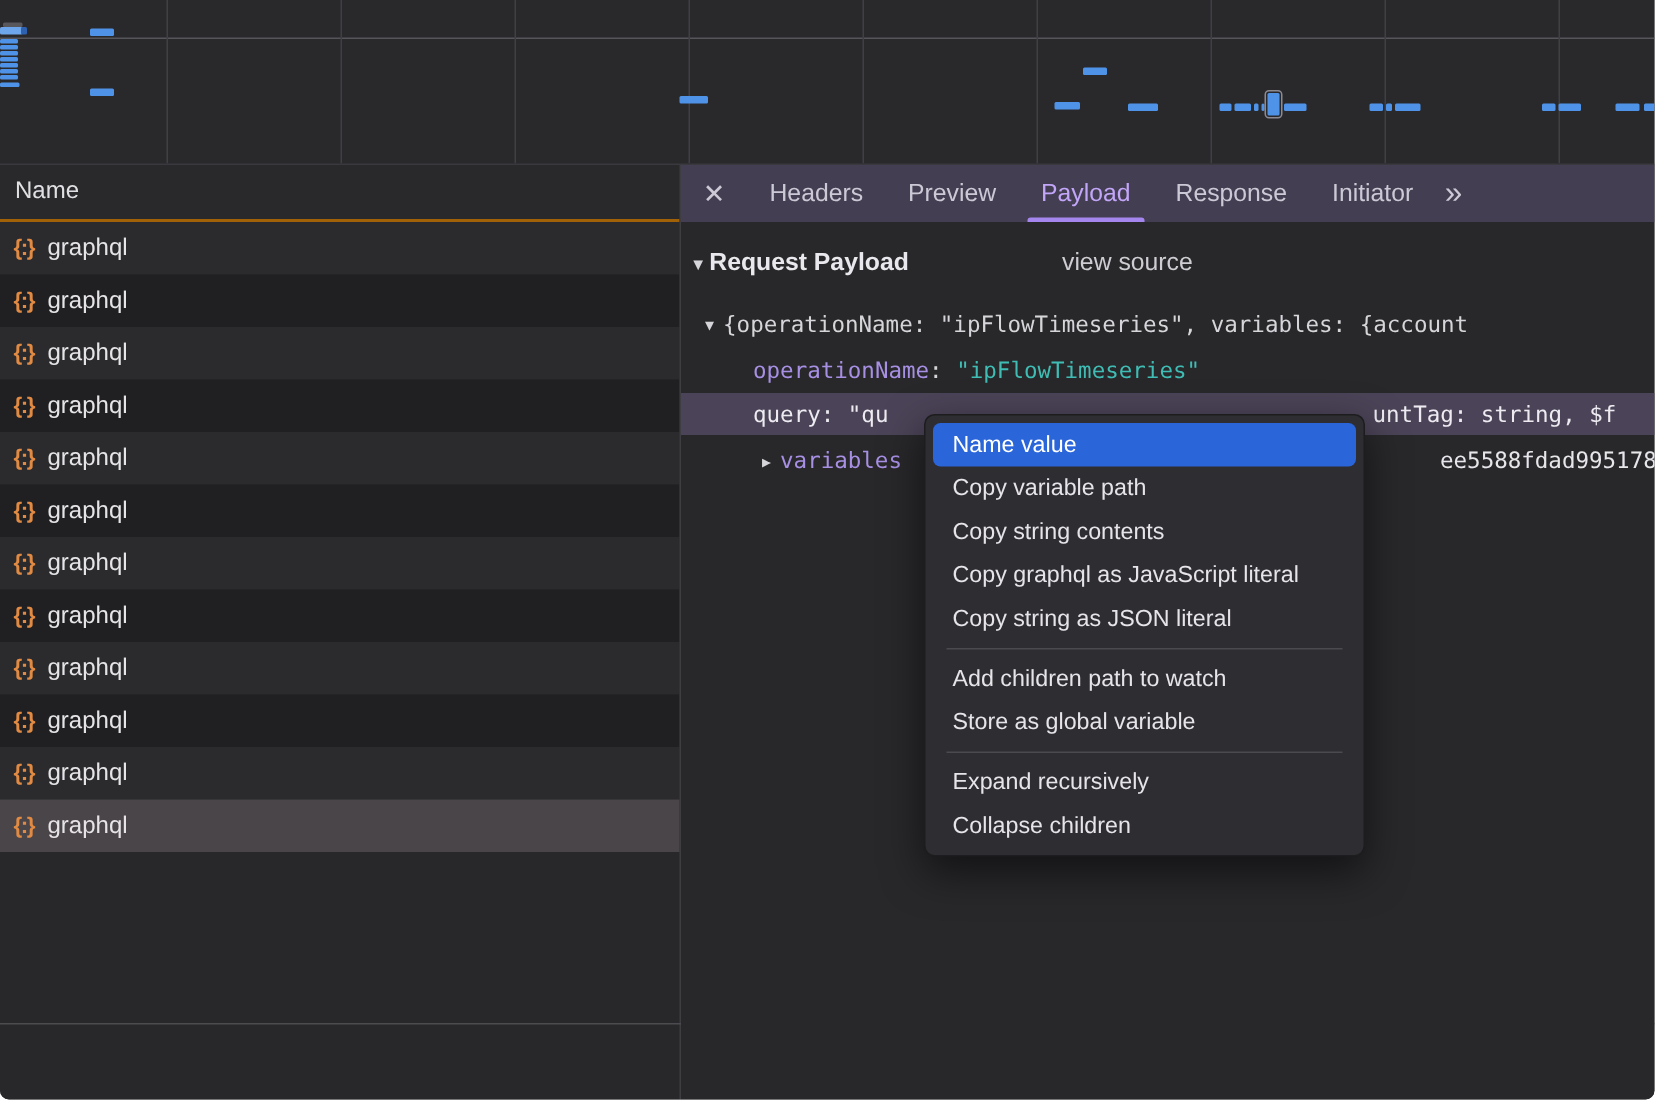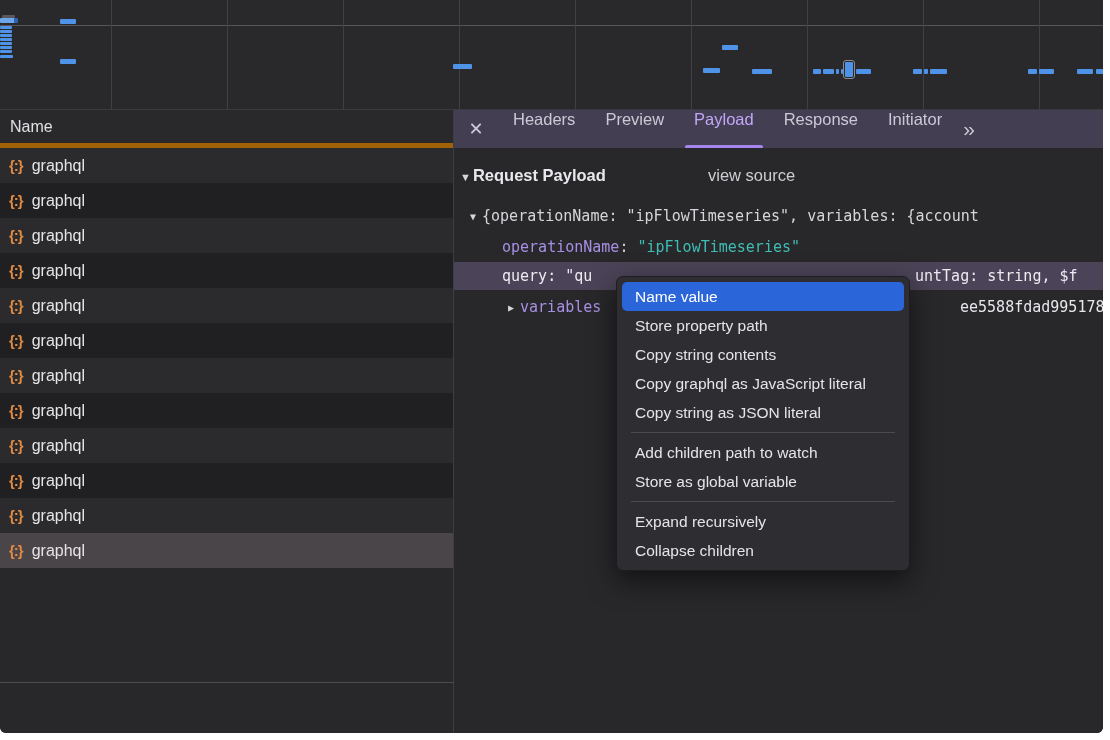--- a/index.html
+++ b/index.html
@@ -8,36 +8,36 @@
 
   
   .overview { position:absolute; left:0; top:0; width:100%; height:110px; background:#29292c; border-bottom:1px solid #3a3a3e; overflow:hidden; }
   .grid-v { position:absolute; top:0; bottom:0; width:1px; background:#3f3f45; }
   .grid-h { position:absolute; left:0; right:0; height:1px; background:#55555a; }
   .bar { position:absolute; background:#4f93e8; border-radius:1px; }
   .bar.outlined { outline:1px solid #8d8a93; outline-offset:1px; }
 
   
   .list { position:absolute; left:0; top:110px; width:453px; bottom:0; background:#28282b; }
-  .list-header { height:38px; display:flex; align-items:center; padding-left:10px; font-size:16px; color:#e0dfe3; background:#29292c; border-bottom:5px solid #a16207; }
+  .list-header { height:38px; display:flex; align-items:center; padding-left:10px; font-size:16px; color:#e0dfe3; background:#29292c; border-bottom:2px solid #a16207; }
   .rows { position:absolute; top:38px; left:0; right:0; }
   .row { height:35px; display:flex; align-items:center; padding-left:9px; gap:9px; font-size:16px; color:#e6e4e7; }
   .row:nth-child(odd) { background:#2b2b2e; }
   .row:nth-child(even) { background:#202023; }
   .row.selected { background:#4a4549; }
   .json-icon { color:#e08a43; font-weight:700; font-size:15px; letter-spacing:-1px; }
 
   .divider-v { position:absolute; left:453px; top:110px; bottom:0; width:1px; background:#3e3e42; }
   .footer-line { position:absolute; left:0; top:682px; width:100%; height:1px; background:#4c4c50; }
 
   
   .detail { position:absolute; left:454px; top:110px; right:0; bottom:0; background:#28282b; }
   .tabbar { position:absolute; left:0; top:0; right:0; height:38px; background:#443e52; display:flex; align-items:center; color:#ccc9d6; font-size:16.5px; }
   .close-x { width:44px; text-align:center; font-size:18px; color:#cdc9d6; cursor:pointer; }
-  .tab { position:relative; height:38px; display:flex; padding:0 15px; cursor:pointer; }
+  .tab { position:relative; height:38px; display:flex; align-items:center; padding:0 15px; cursor:pointer; }
   .tab.selected { color:#c2a6f8; }
   .tab.selected .tab-underline { position:absolute; left:6px; right:6px; bottom:0; height:3px; background:#a585ee; border-radius:2px 2px 0 0; }
   .overflow-chevron { margin-left:6px; font-size:21px; color:#cdc9d6; cursor:pointer; }
 
   .section-header { position:absolute; left:6px; top:56px; display:flex; align-items:baseline; font-size:16.5px; color:#e9e8ec; }
   .section-twisty { font-size:11px; margin-right:2px; color:#d6d5d9; }
   .section-title { font-weight:700; }
   .view-source { position:absolute; left:254px; top:56px; font-size:16.5px; color:#cfcdd2; cursor:pointer; }
 
   .tree { position:absolute; left:0; top:0; right:0; bottom:0; font-family:"DejaVu Sans Mono", monospace; font-size:15px; color:#d6d5d9; }
@@ -209,21 +209,21 @@
 
       <div class="tree-line" style="left:54px; top:186px;">
         <span class="twisty">▶</span><span class="key">variables</span>
         <span class="right-frag4">ee5588fdad995178a0</span>
       </div>
     </div>
   </div>
 
   <div class="menu">
     <div class="menu-item highlighted">Name value</div>
-    <div class="menu-item">Store property path</div>
+    <div class="menu-item">Copy variable path</div>
     <div class="menu-item">Copy string contents</div>
     <div class="menu-item">Copy graphql as JavaScript literal</div>
     <div class="menu-item">Copy string as JSON literal</div>
     <div class="menu-sep"></div>
     <div class="menu-item">Add children path to watch</div>
     <div class="menu-item">Store as global variable</div>
     <div class="menu-sep"></div>
     <div class="menu-item">Expand recursively</div>
     <div class="menu-item">Collapse children</div>
   </div>

